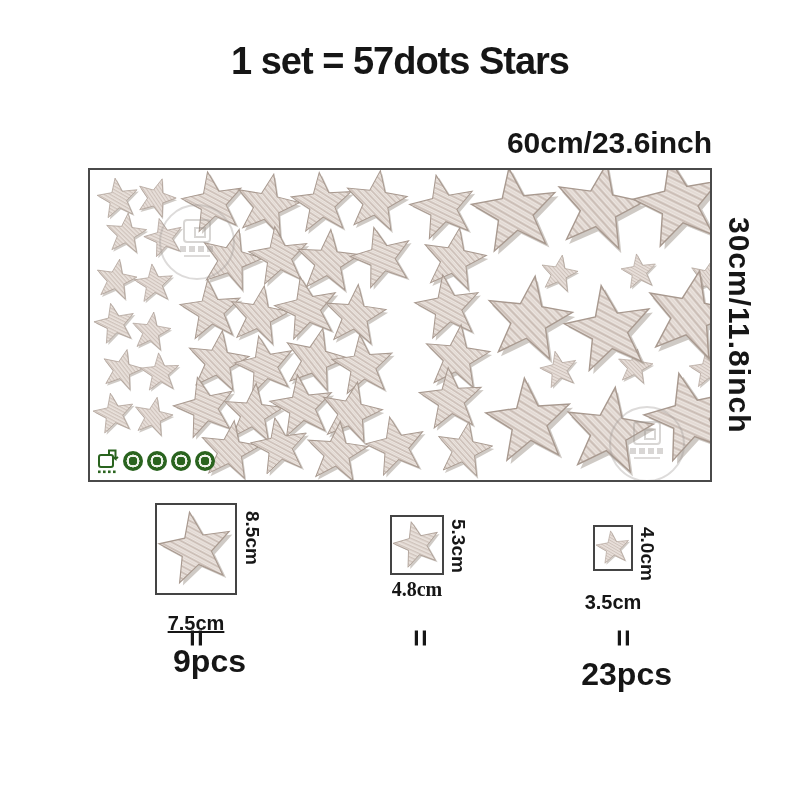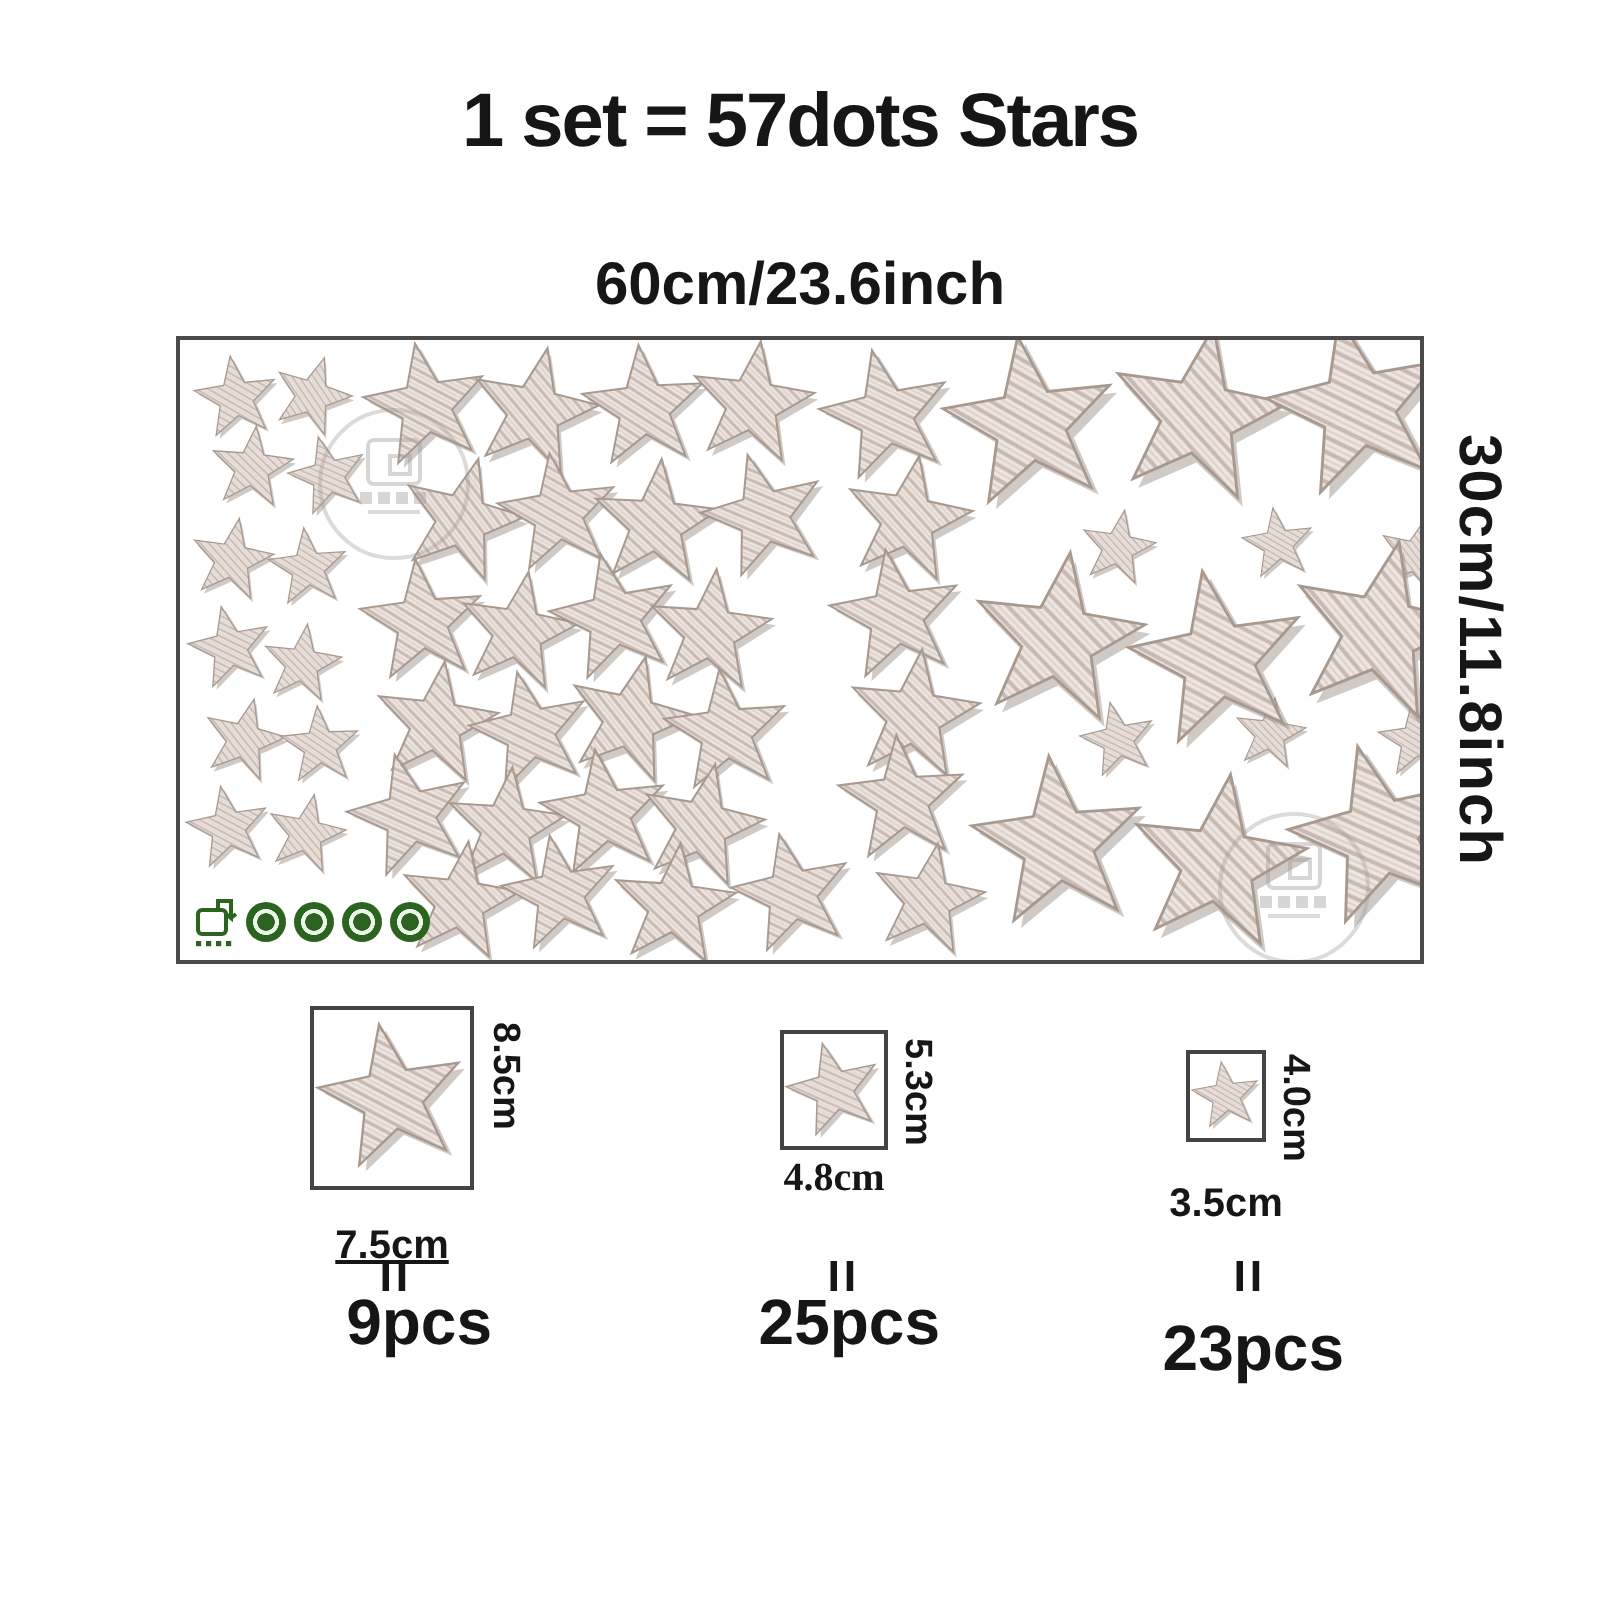--- a/index.html
+++ b/index.html
@@ -2,21 +2,21 @@
 <html><head>
 <meta charset="utf-8">
 <style>
   html,body{margin:0;padding:0;background:#fff;}
   .page{position:relative;width:800px;height:800px;background:#fff;overflow:hidden;
         font-family:"Liberation Sans","DejaVu Sans",sans-serif;color:var(--text,#161616);}
 
   .title{position:absolute;top:40px;left:0;width:800px;margin:0;text-align:center;
          font-size:38px;font-weight:700;letter-spacing:-1px;}
 
-  .width-label{position:absolute;top:126px;left:88px;width:624px;text-align:center;
+  .width-label{position:absolute;top:126px;left:88px;width:624px;text-align:right;
                font-size:30px;font-weight:700;}
 
   .sheet{position:absolute;left:88px;top:168px;width:624px;height:314px;
          border:2px solid var(--sheet-border,#4a4a4a);background:#fff;overflow:hidden;box-sizing:border-box;}
   #star-field{position:absolute;left:0;top:0;}
 
   .height-label{position:absolute;left:722px;top:168px;height:314px;
                 writing-mode:vertical-rl;text-orientation:mixed;text-align:center;
                 font-size:30px;font-weight:700;letter-spacing:1px;}
 
@@ -204,21 +204,20 @@
 
   <div class="spec g2">
     <div class="spec-box">
       <svg class="spec-star" viewBox="-50 -50 100 100">
         <use href="#star-shape" transform="rotate(-14)"></use>
       </svg>
     </div>
     <div class="vlabel">5.3cm</div>
     <div class="wlabel">4.8cm</div>
     <div class="equals">=</div>
-    <div class="count">25pcs</div>
   </div>
 
   <div class="spec g3">
     <div class="spec-box">
       <svg class="spec-star" viewBox="-50 -50 100 100">
         <use href="#star-shape" transform="rotate(-8)"></use>
       </svg>
     </div>
     <div class="vlabel">4.0cm</div>
     <div class="wlabel">3.5cm</div>

